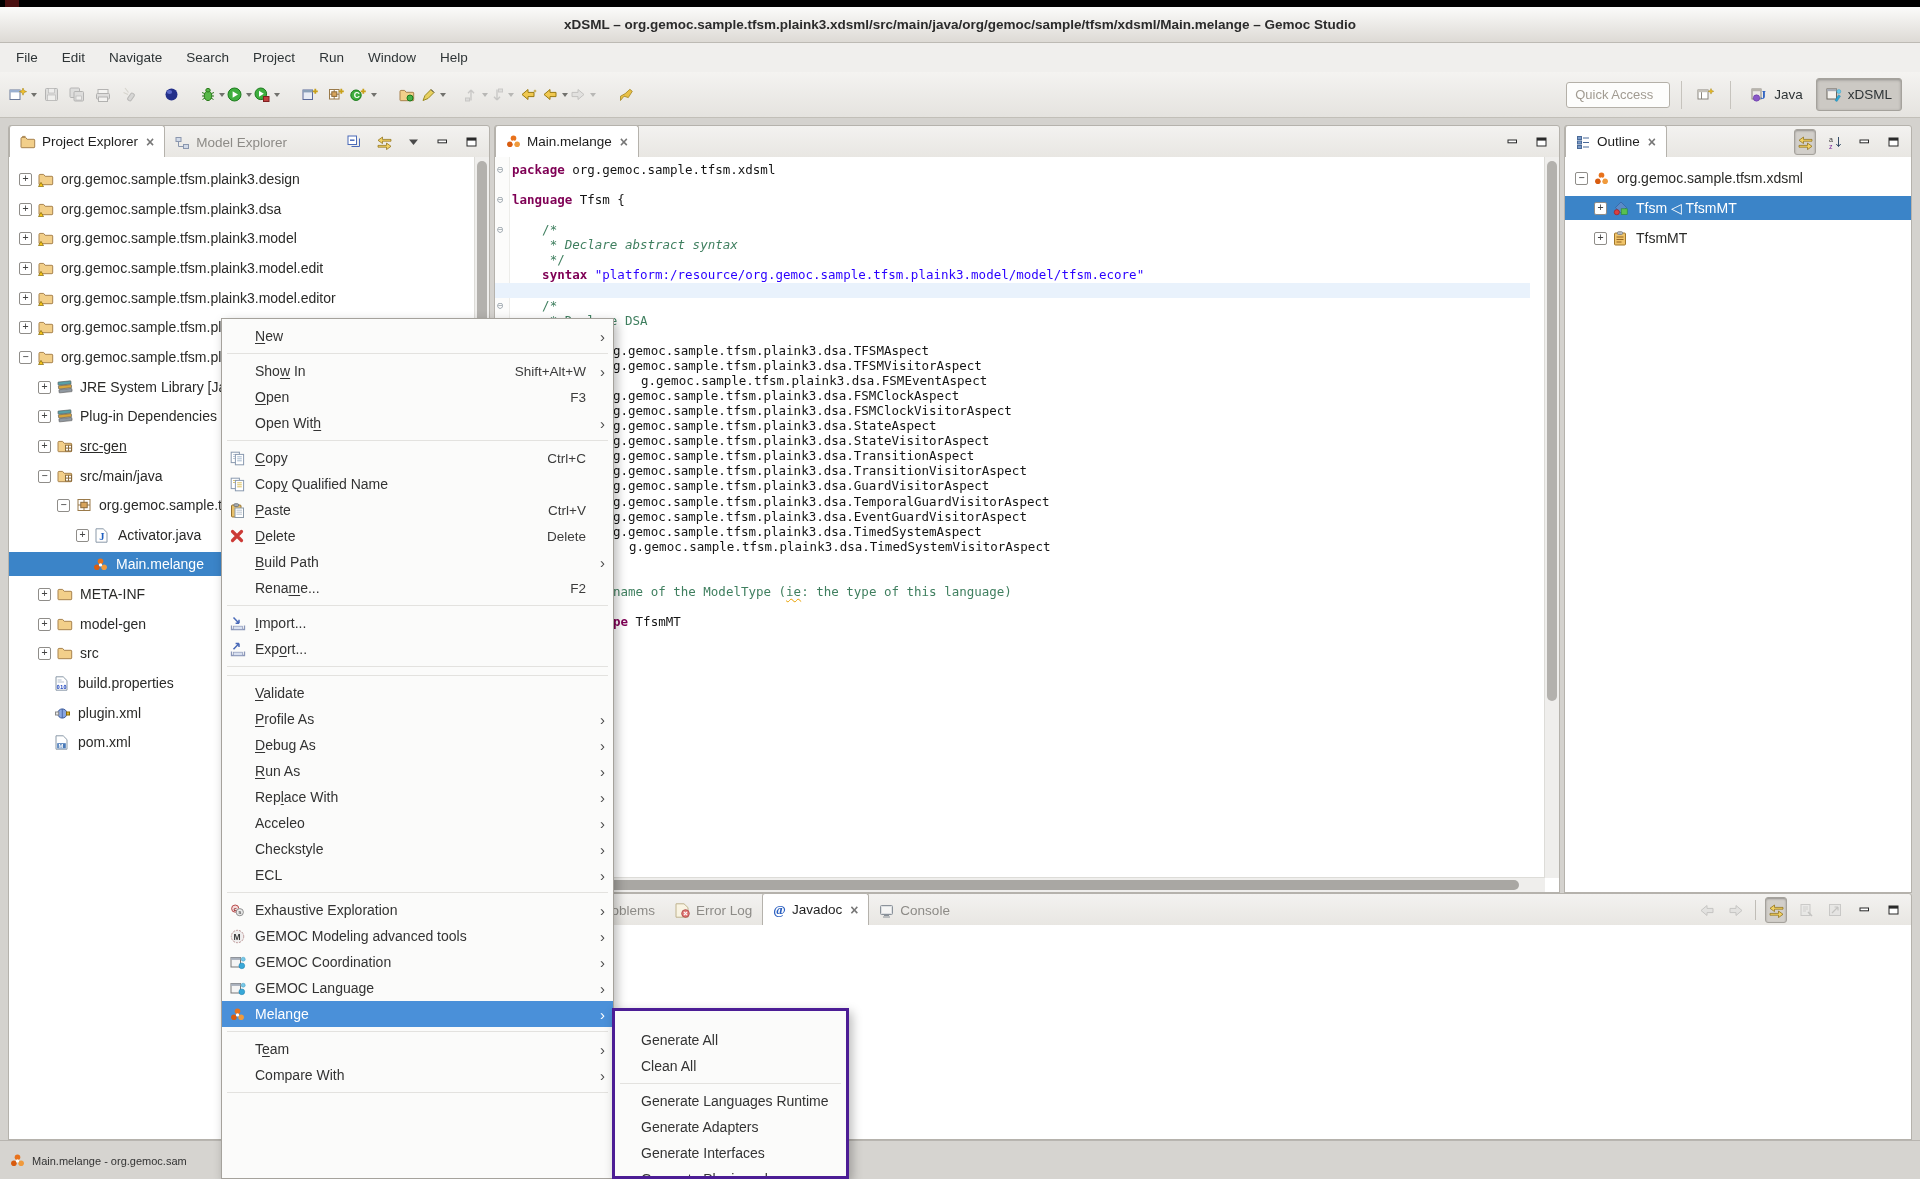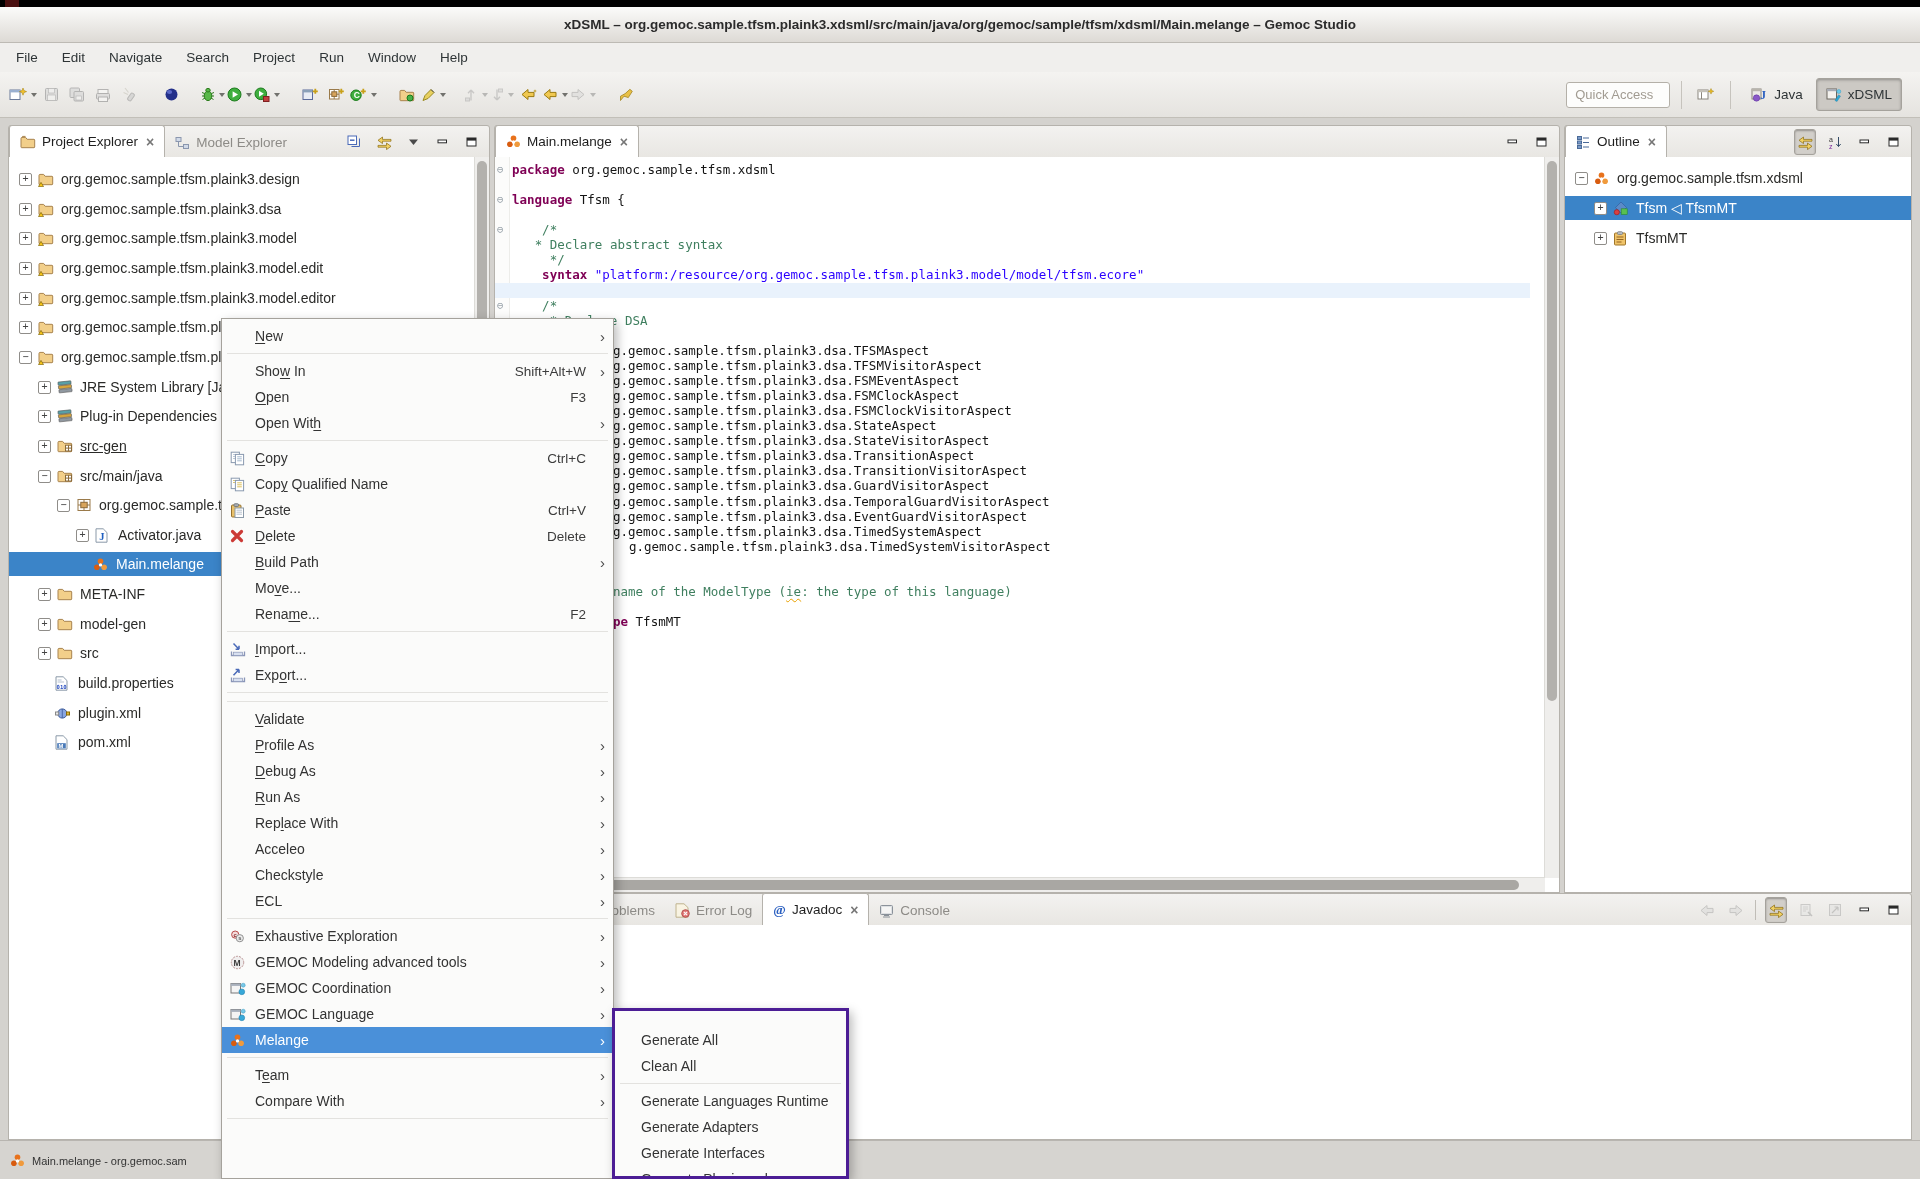--- a/index.html
+++ b/index.html
@@ -656,30 +656,30 @@
     </div>
   <div class="content" id="editor-content">
     <div id="ed-ruler"></div>
     <div id="ed-lines" style="position:absolute;left:0;top:0;right:14px;bottom:14px;overflow:hidden">
         <div class="fold" style="top: 5px;">⊖</div>
         <div class="codeline" style="top: 5px; left: 17px;"><span class="tk-keyword">package</span><span class="tk-plain"> org.gemoc.sample.tfsm.xdsml</span></div>
         <div class="fold" style="top: 35.14px;">⊖</div>
         <div class="codeline" style="top: 35.14px; left: 17px;"><span class="tk-keyword">language</span><span class="tk-plain"> Tfsm {</span></div>
         <div class="fold" style="top: 65.28px;">⊖</div>
         <div class="codeline" style="top: 65.28px; left: 17px;"><span class="tk-comment">    /*</span></div>
-        <div class="codeline" style="top: 80.35px; left: 2px;"><span class="tk-comment">     * Declare abstract syntax</span></div>
+        <div class="codeline" style="top: 80.35px; left: 17px; font-style: italic;"><span class="tk-comment">     * Declare abstract syntax</span></div>
         <div class="codeline" style="top: 95.42px; left: 17px;"><span class="tk-comment">     */</span></div>
         <div class="codeline" style="top: 110.49px; left: 17px;"><span class="tk-plain">    </span><span class="tk-keyword">syntax</span><span class="tk-plain"> </span><span class="tk-string">"platform:/resource/org.gemoc.sample.tfsm.plaink3.model/model/tfsm.ecore"</span></div>
         <div id="curline" style="top: 125.56px;"></div>
         <div class="fold" style="top: 140.63px;">⊖</div>
         <div class="codeline" style="top: 140.63px; left: 17px;"><span class="tk-comment">    /*</span></div>
         <div class="codeline" style="top: 155.7px; left: 17px;"><span class="tk-comment">     * Declare DSA</span></div>
         <div class="codeline" style="top: 185.84px; left: 118px;"><span class="tk-plain">g.gemoc.sample.tfsm.plaink3.dsa.TFSMAspect</span></div>
         <div class="codeline" style="top: 200.91px; left: 118px;"><span class="tk-plain">g.gemoc.sample.tfsm.plaink3.dsa.TFSMVisitorAspect</span></div>
-        <div class="codeline" style="top: 215.98px; left: 118px;"><span class="tk-plain">g.gemoc.sample.tfsm.plaink3.dsa.FSMEventAspect</span></div>
+        <div class="codeline" style="top: 215.98px; left: 118px; padding-left: 28px;"><span class="tk-plain">g.gemoc.sample.tfsm.plaink3.dsa.FSMEventAspect</span></div>
         <div class="codeline" style="top: 231.05px; left: 118px;"><span class="tk-plain">g.gemoc.sample.tfsm.plaink3.dsa.FSMClockAspect</span></div>
         <div class="codeline" style="top: 246.12px; left: 118px;"><span class="tk-plain">g.gemoc.sample.tfsm.plaink3.dsa.FSMClockVisitorAspect</span></div>
         <div class="codeline" style="top: 261.19px; left: 118px;"><span class="tk-plain">g.gemoc.sample.tfsm.plaink3.dsa.StateAspect</span></div>
         <div class="codeline" style="top: 276.26px; left: 118px;"><span class="tk-plain">g.gemoc.sample.tfsm.plaink3.dsa.StateVisitorAspect</span></div>
         <div class="codeline" style="top: 291.33px; left: 118px;"><span class="tk-plain">g.gemoc.sample.tfsm.plaink3.dsa.TransitionAspect</span></div>
         <div class="codeline" style="top: 306.4px; left: 118px;"><span class="tk-plain">g.gemoc.sample.tfsm.plaink3.dsa.TransitionVisitorAspect</span></div>
         <div class="codeline" style="top: 321.47px; left: 118px;"><span class="tk-plain">g.gemoc.sample.tfsm.plaink3.dsa.GuardVisitorAspect</span></div>
         <div class="codeline" style="top: 336.54px; left: 118px;"><span class="tk-plain">g.gemoc.sample.tfsm.plaink3.dsa.TemporalGuardVisitorAspect</span></div>
         <div class="codeline" style="top: 351.61px; left: 118px;"><span class="tk-plain">g.gemoc.sample.tfsm.plaink3.dsa.EventGuardVisitorAspect</span></div>
         <div class="codeline" style="top: 366.68px; left: 118px;"><span class="tk-plain">g.gemoc.sample.tfsm.plaink3.dsa.TimedSystemAspect</span></div>
@@ -953,26 +953,20 @@
       <span class="ar"></span>
     </div>
     <div class="cmi">
       <span class="ic"></span>
       <span class="lb"><u>B</u>uild Path</span>
       <span class="ac"></span>
       <span class="ar">›</span>
     </div>
     <div class="cmi">
       <span class="ic"></span>
-      <span class="lb">Mo<u>v</u>e...</span>
-      <span class="ac"></span>
-      <span class="ar"></span>
-    </div>
-    <div class="cmi">
-      <span class="ic"></span>
       <span class="lb">Rena<u>m</u>e...</span>
       <span class="ac">F2</span>
       <span class="ar"></span>
     </div>
     <div class="csep"></div>
     <div class="cmi">
       <span class="ic">
         <svg width="16" height="15" viewBox="0 0 16 15" xmlns="http://www.w3.org/2000/svg">
           <path d="M1.5 9.5v4h13v-4" fill="none" stroke="#8a96b8" stroke-width="1.3"></path>
           <rect x="3.5" y="10.2" width="9" height="3.3" fill="#d8e0f0" stroke="#8a96b8" stroke-width=".7"></rect>

